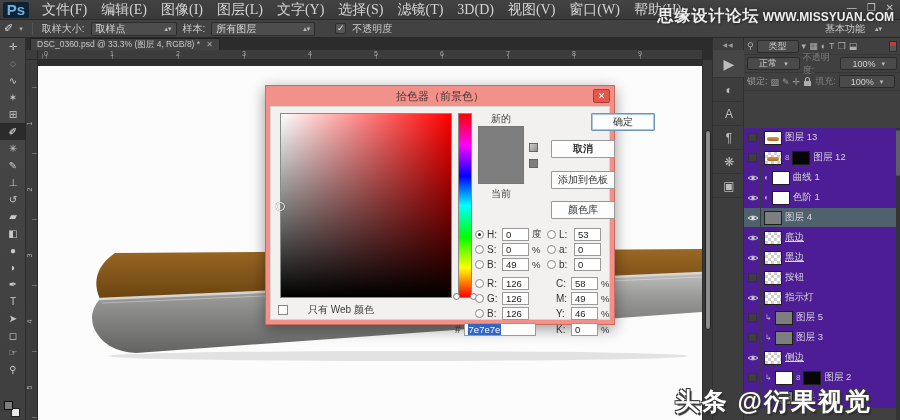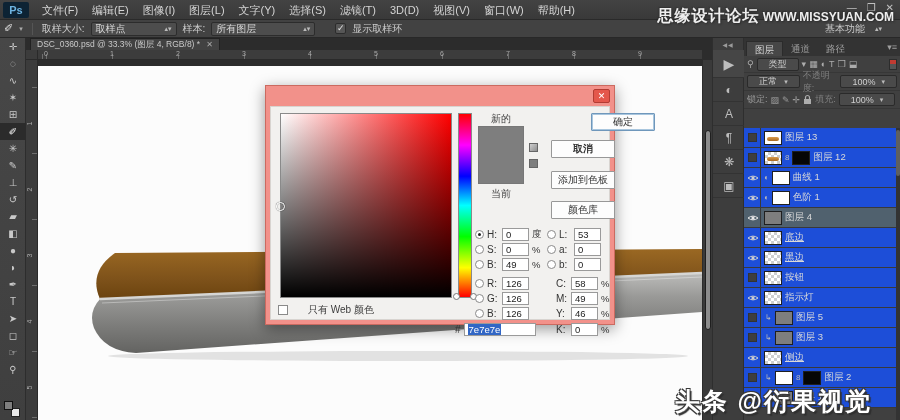--- a/index.html
+++ b/index.html
@@ -1,22 +1,22 @@
 <!DOCTYPE html>
 <html><head>
 <meta charset="utf-8">
 <style>
   * { margin:0; padding:0; box-sizing:border-box; }
   html,body { width:900px; height:420px; overflow:hidden; }
   body { font-family:"Liberation Sans","DejaVu Sans",sans-serif; background:#535353; position:relative; font-size:11px; -webkit-font-smoothing:antialiased; }
 
   
   .menubar { position:absolute; left:0; top:0; width:900px; height:20px; background:linear-gradient(#434343,#393939); border-bottom:1px solid #2a2a2a; display:flex; align-items:center; z-index:40; }
-  .pslogo { width:26px; height:16px; margin:0 6px 0 3px; background:#0d2334; color:#6db3e0; font-weight:bold; font-size:11px; display:flex; align-items:center; justify-content:center; border-radius:2px; }
-  .menuitem { color:#d4d4d4; font-size:11px; padding:0 7px; line-height:20px; white-space:nowrap; }
+  .pslogo { width:26px; height:16px; margin:0 6px 0 3px; background:#0d2334; color:#6db3e0; font-weight:bold; font-size:15px; display:flex; align-items:center; justify-content:center; border-radius:2px; }
+  .menuitem { color:#d4d4d4; font-size:14px; padding:0 7px; line-height:20px; white-space:nowrap;font-family:Liberation Serif, serif; }
   .winctl { position:absolute; right:6px; top:2px; display:flex; gap:10px; color:#c0c0c0; font-size:10px; z-index:60; }
   .winctl span { cursor:default; }
 
   
   .optionsbar { position:absolute; left:0; top:20px; width:900px; height:18px; background:#424242; border-bottom:1px solid #282828; display:flex; align-items:center; gap:6px; color:#cccccc; font-size:10px; padding-left:4px; z-index:39; }
   .opt-toolicon { color:#ddd; font-size:11px; transform:rotate(0deg); }
   .mini-arrow { font-size:7px; color:#aaa; }
   .vsep { width:1px; height:12px; background:#2e2e2e; border-right:1px solid #555; margin:0 3px; }
   .dropdown { background:#4d4d4d; border:1px solid #2c2c2c; border-radius:2px; height:14px; display:inline-flex; align-items:center; justify-content:space-between; padding:0 4px; color:#d6d6d6; }
   .dd-arrow { font-size:7px; color:#bbb; margin-left:6px; }
@@ -67,21 +67,21 @@
   .pmenu { position:absolute; right:3px; top:4px; color:#9f9f9f; font-size:9px; }
   .frow { height:17px; display:flex; align-items:center; gap:3px; padding:0 3px; border-bottom:1px solid #373737; color:#b5b5b5; font-size:9px; }
   .frow .ficon { font-size:9px; color:#adadad; }
   .ftoggle { width:8px; height:11px; background:#555; border:1px solid #2c2c2c; margin-left:auto; position:relative; }
   .ftoggle::before { content:""; position:absolute; left:0; top:0; width:100%; height:4px; background:#c13b32; }
   .blendrow, .lockrow { height:18px; display:flex; align-items:center; gap:3px; padding:0 3px; color:#9b9b9b; font-size:9px; border-bottom:1px solid #373737; }
   .gray { color:#7f7f7f; }
   .smalldd { background:#4a4a4a; border:1px solid #2a2a2a; border-radius:2px; height:13px; display:inline-flex; align-items:center; padding:0 11px; color:#cfcfcf; }
 
   .lrows { position:absolute; left:0; top:90px; width:152px; bottom:0; overflow:hidden; }
-  .lrow { height:20px; display:flex; align-items:center; gap:3px; border-bottom:1px solid #393939; background:#1d4ed8; padding-left:1px; }
+  .lrow { height:20px; display:flex; align-items:center; gap:3px; border-bottom:1px solid #393939; background:#4c1d95; padding-left:1px; }
   .lrow.sel { background:#50616e; }
   .eyebox { width:16px; height:20px; display:flex; align-items:center; justify-content:center; border-right:1px solid #393939; flex:0 0 16px; }
   .noeye { width:9px; height:9px; border:1px solid #333; background:#3e3e3e; }
   .thumb { width:18px; height:14px; border:1px solid #1f1f1f; flex:0 0 18px; position:relative; background:#fff; }
   .checker { background-image:conic-gradient(#cfcfcf 0 25%,#ffffff 0 50%,#cfcfcf 0 75%,#ffffff 0); background-size:6px 6px; }
   .tgray { background:#7e7e7e; }
   .tblack { background:#060606; }
   .orangebar { position:absolute; left:2px; right:2px; top:5px; height:4px; border-radius:2px; background:linear-gradient(#d89a4e,#a96a20); }
   .chain { color:#b9b9b9; font-size:8px; }
   .clip { color:#b9b9b9; font-size:8px; width:8px; text-align:center; }
@@ -158,21 +158,21 @@
     <span>取样点</span>
     <span class="dd-arrow">▴▾</span>
   </span>
   <span>样本:</span>
   <span class="dropdown" style="width:104px;">
     <span>所有图层</span>
     <span class="dd-arrow">▴▾</span>
   </span>
   <span style="width:8px;"></span>
   <span class="checkbox">✓</span>
-  <span>显示取样环</span>
+  <span>不透明度</span>
   <span class="workspace">
     <span>基本功能</span>
     <span class="dd-arrow">▴▾</span>
   </span>
 </div>
 
 <div class="toolbar">
   <div class="tool">
       <span>✛</span>
     </div>
@@ -308,26 +308,20 @@
     </div>
   <div class="dockbtn">
       <span>❋</span>
     </div>
   <div class="dockbtn">
       <span>▣</span>
     </div>
 </div>
 
 <div class="panel">
-  <div class="ptabs">
-    <span class="ptab active">图层</span>
-    <span class="ptab">通道</span>
-    <span class="ptab">路径</span>
-    <span class="pmenu">▾≡</span>
-  </div>
   <div class="frow">
     <span class="ficon">⚲</span>
     <span class="smalldd">
       <span>类型</span>
     </span>
     <span class="ficon">▾</span>
     <span class="ficon">▦</span>
     <span class="ficon">◐</span>
     <span class="ficon">T</span>
     <span class="ficon">❒</span>
@@ -510,20 +504,21 @@
       <span class="thumb tgray"></span>
       <span class="lname">图层 1</span>
     </div>
   </div>
   <div class="pscroll">
       <div class="thumb2"></div>
     </div>
 </div>
 
 <div class="dialog">
+  <div class="dtitle">拾色器（前景色）</div>
   <div class="dclose">✕</div>
   <div class="dbody">
 
     <div class="cfield">
       <span class="cmarker"></span>
     </div>
     <div class="hueslider">
       <span class="huemark hm-l"></span>
       <span class="huemark hm-r"></span>
     </div>

